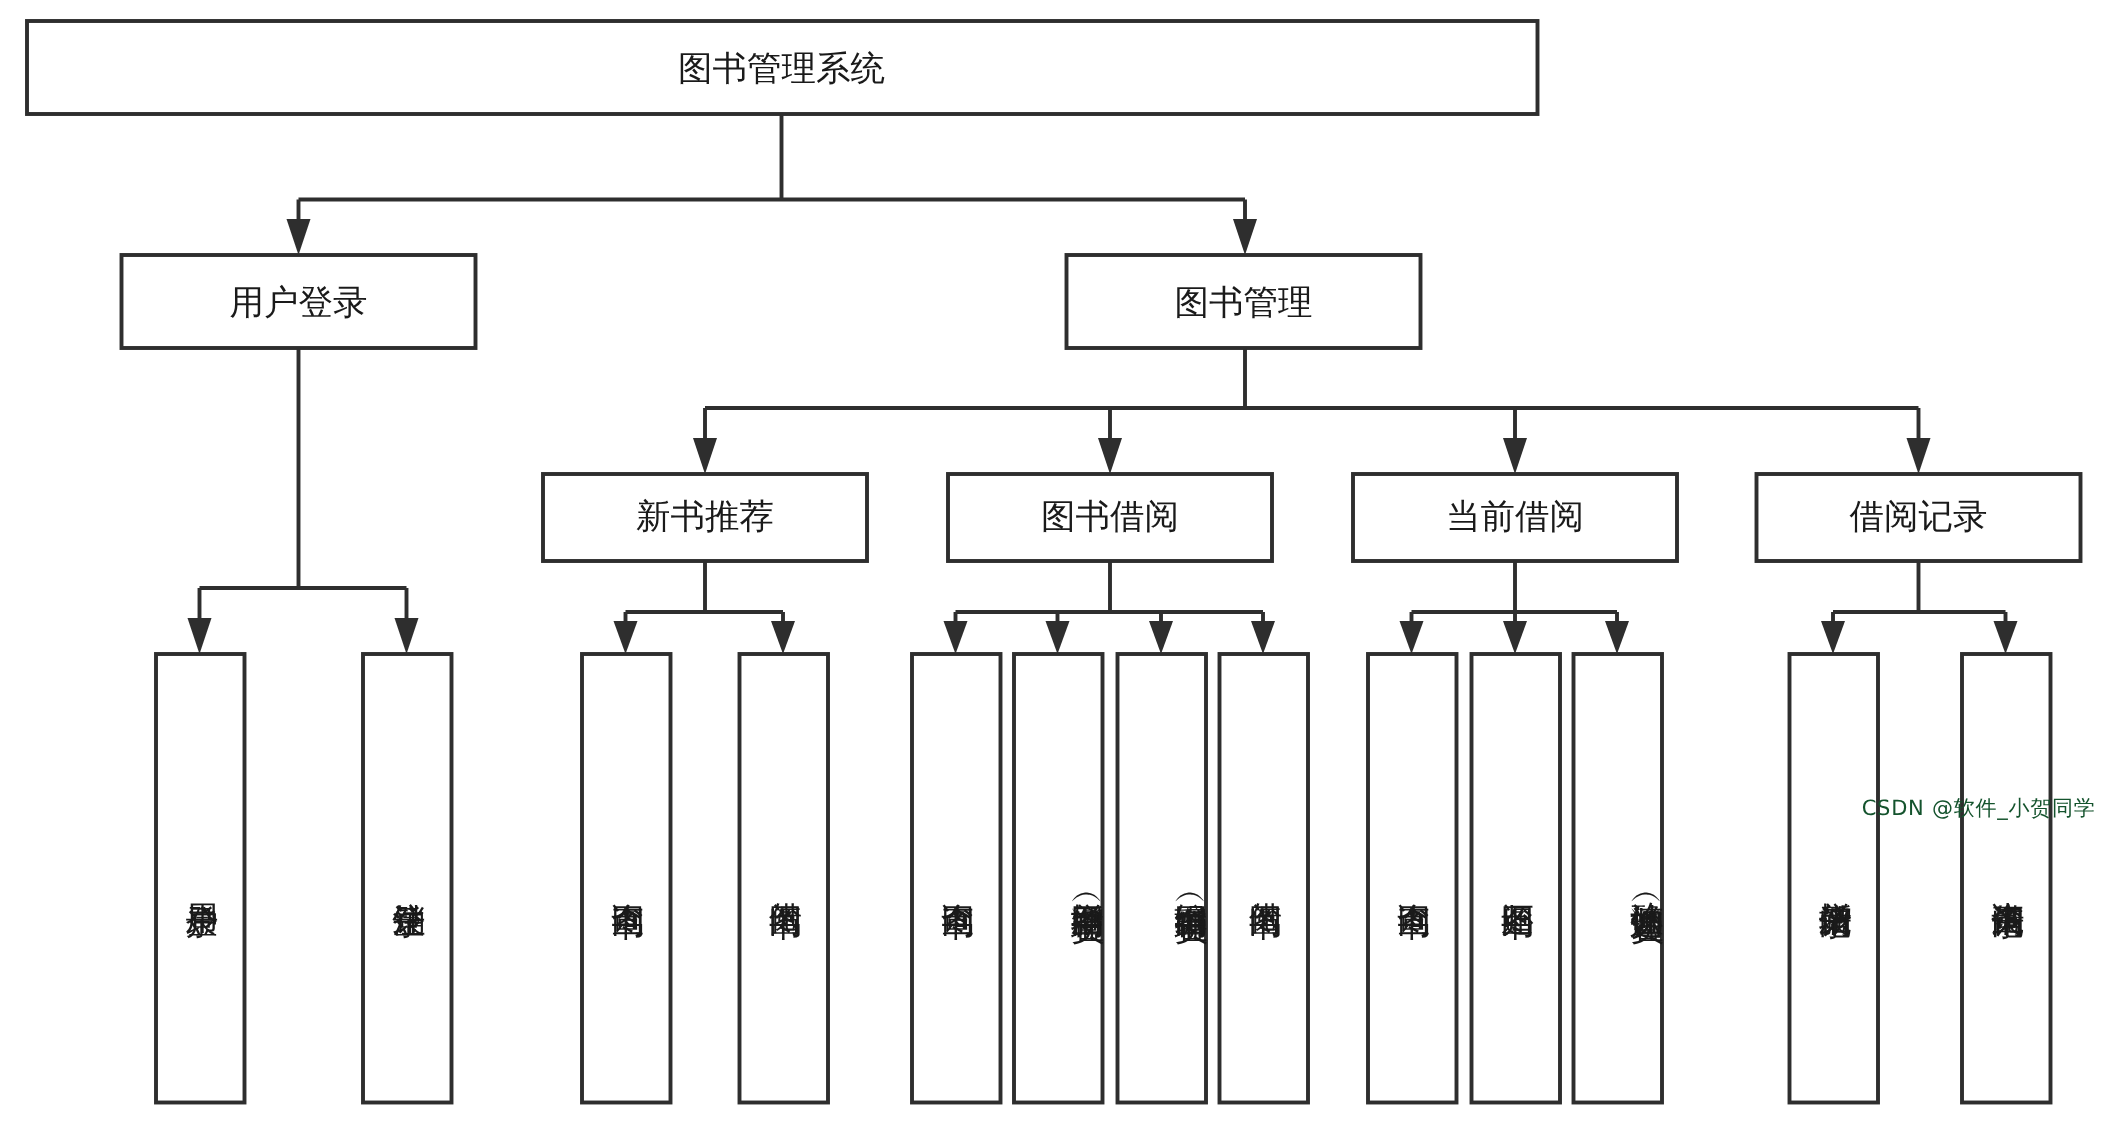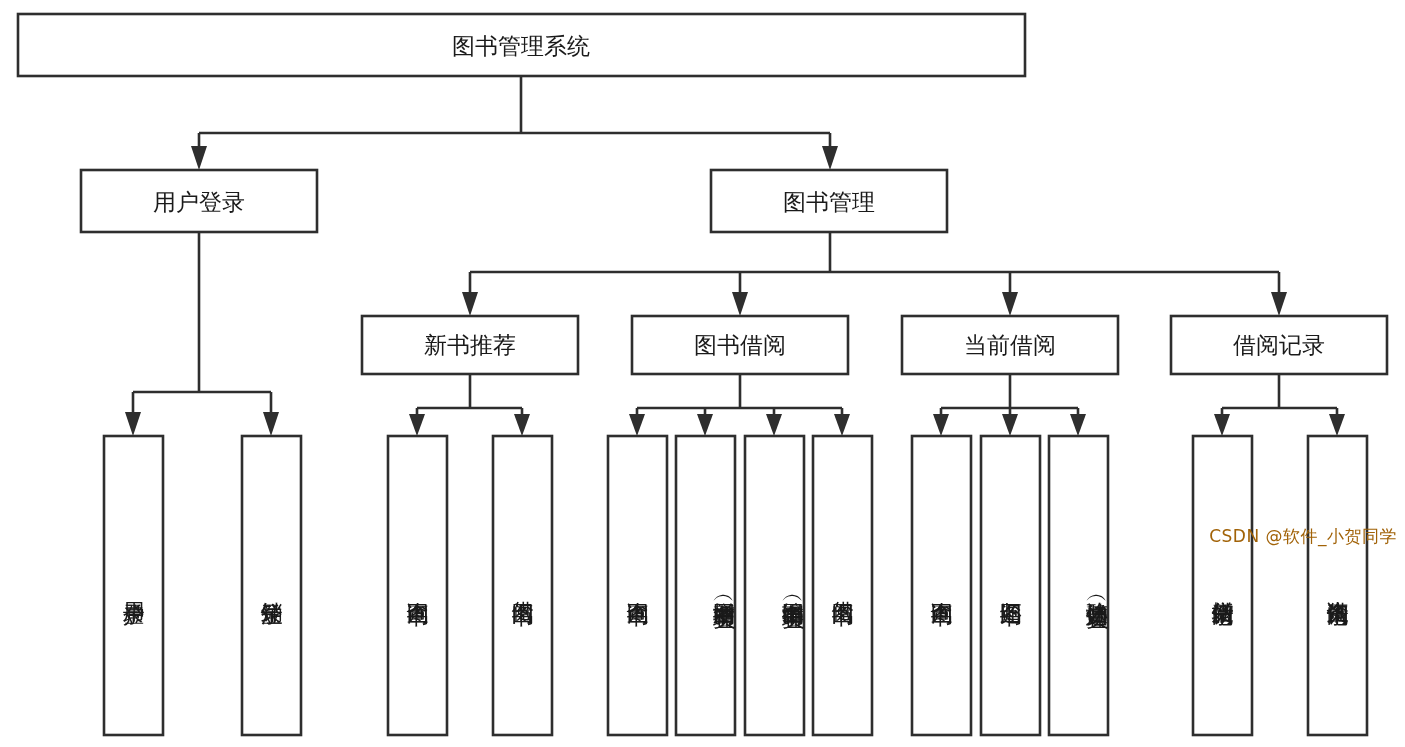--- a/index.html
+++ b/index.html
@@ -63,22 +63,22 @@
     display: flex;
     align-items: center;
     justify-content: center;
     pointer-events: none;
   }
   .watermark {
     position: absolute;
     right: 8px;
     bottom: 4px;
     font-family: "DejaVu Sans", "Liberation Sans", sans-serif;
-    font-size: 17px;
-    color: #a16207;
+    font-size: 14px;
+    color: #14532d;
     white-space: nowrap;
     letter-spacing: 0.5px;
   }
 </style>
 </head>
 <body>
 
 <div id="diagram-root">
 
   <svg id="flow" viewBox="0 0 1405 747" xmlns="http://www.w3.org/2000/svg">

